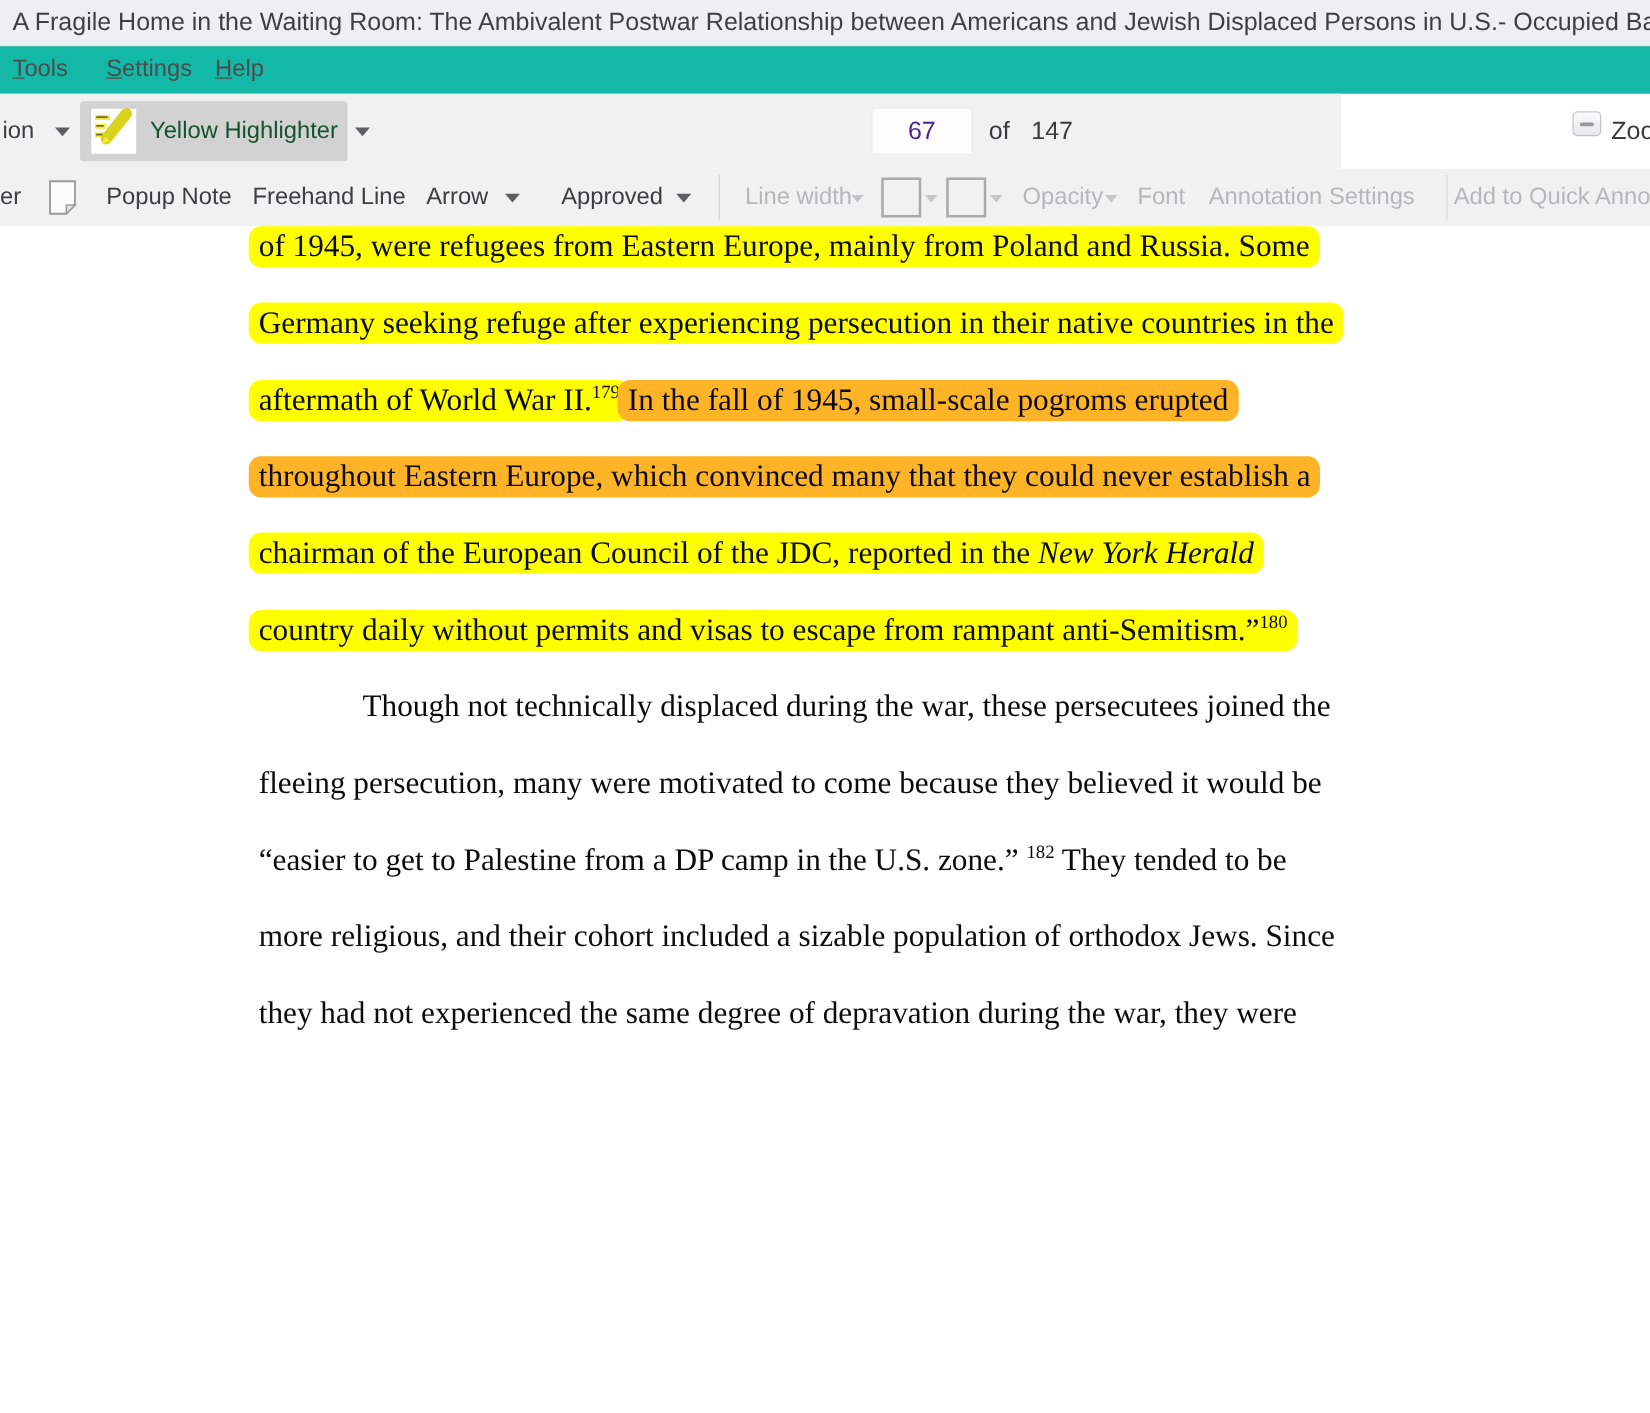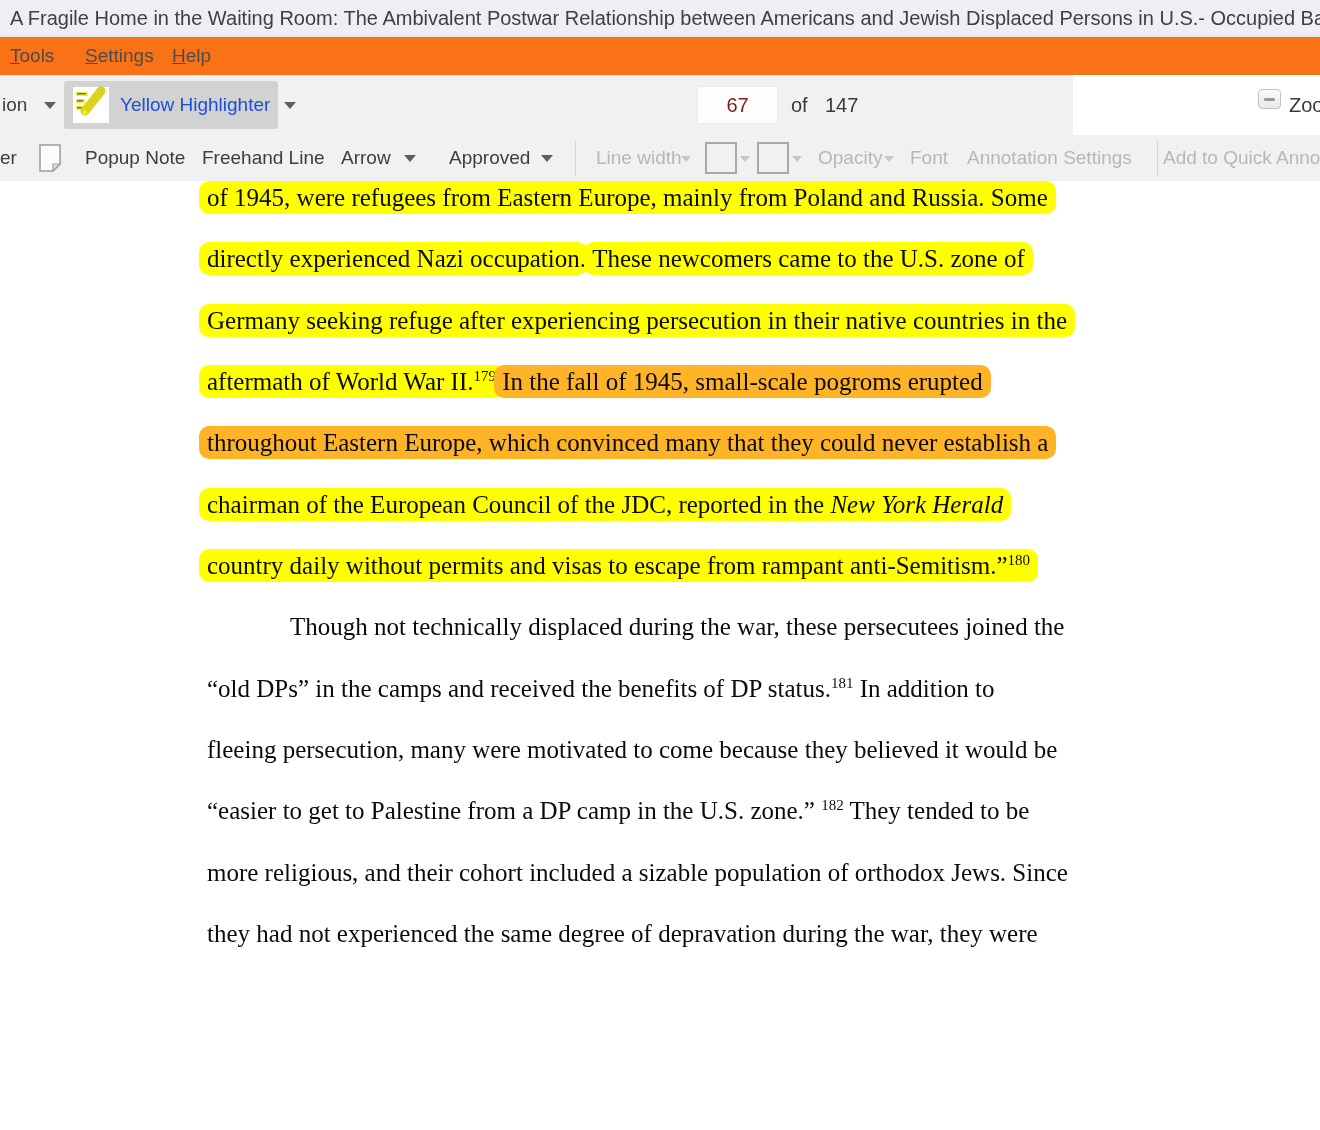--- a/index.html
+++ b/index.html
@@ -7,45 +7,45 @@
   .window { position:relative; width:1320px; height:1130px; overflow:hidden;
             font-family:"Liberation Sans", sans-serif; background:#fff; }
 
   
   .titlebar { position:absolute; left:0; top:0; width:1320px; height:37px;
               background:#edeff2; border-bottom:1px solid #e3e4e7; }
   .titlebar .title { position:absolute; left:10px; top:0; line-height:37px;
               font-size:20px; color:#3e3f42; white-space:nowrap; }
 
   
-  .menubar { position:absolute; left:0; top:37px; width:1320px; height:38px; background:#f97316; }
+  .menubar { position:absolute; left:0; top:37px; width:1320px; height:38px; background:#14b8a6; }
   .menu-item { position:absolute; top:0; display:inline-block; line-height:38px;
                font-size:19px; color:#4c4c4f; cursor:default; white-space:nowrap; }
   .menu-item::first-letter { text-decoration:underline; }
 
   
   .toolbar1 { position:absolute; left:0; top:75px; width:1073px; height:60px; background:#f1f1f2; }
   .toolbar2 { position:absolute; left:0; top:135px; width:1320px; height:46px; background:#f1f1f2; }
   .tb-label { position:absolute; font-size:19px; color:#3d3d40; white-space:nowrap; }
   .tb-label.dim { color:#b7b7ba; }
   .caret { position:absolute; width:0; height:0;
            border-left:6px solid transparent; border-right:6px solid transparent;
            border-top:7px solid #5e5e62; }
   .caret.small { border-left-width:5px; border-right-width:5px; border-top-width:6px; }
   .caret.dim { border-top-color:#c6c6c9; }
 
   .active-tool-btn { position:absolute; left:64px; top:6px; width:214px; height:48px;
                      background:#d2d2d3; border-radius:3px; }
   .active-tool-btn .icon-wrap { position:absolute; left:8px; top:5px; width:38px; height:38px; }
   .active-tool-btn .lbl { position:absolute; left:56px; top:0; line-height:48px;
-                          font-size:19px; color:#1d4ed8; white-space:nowrap; }
+                          font-size:19px; color:#14532d; white-space:nowrap; }
 
   .page-input { position:absolute; left:697px; top:11px; width:81px; height:38px;
                 background:#fdfdfd; border:1px solid #ececee; border-radius:2px;
-                text-align:center; font-size:20px; color:#7f1d1d;
+                text-align:center; font-size:20px; color:#4c1d95;
                 font-family:"Liberation Sans", sans-serif; outline:none; }
   .of-lbl  { position:absolute; left:791px; top:0; line-height:60px; font-size:20px; color:#3a3a3c; }
   .tot-lbl { position:absolute; left:825px; top:0; line-height:60px; font-size:20px; color:#3a3a3c; }
 
   .zoomout-btn { position:absolute; left:1258px; top:14px; width:23px; height:20px;
                  border:1px solid #c3c3c7; border-radius:4px;
                  background:linear-gradient(#fbfbfc,#e8e8eb); }
   .zoomout-btn .minus { position:absolute; left:5px; top:8px; width:11px; height:3px;
                  background:#98989e; border-radius:1px; }
   .zoom-lbl { position:absolute; left:1289px; top:0; line-height:60px; font-size:20px; color:#3a3a3c; white-space:nowrap; }
@@ -151,27 +151,25 @@
     <span class="tb-label t2-center dim" style="left:910px;">Font</span>
     <span class="tb-label t2-center dim" style="left:967px;">Annotation Settings</span>
 
     <div class="sep" style="left:1157px;"></div>
 
     <span class="tb-label t2-center dim" style="left:1163px;">Add to Quick Annotations</span>
   </div>
 
   <div class="doc">
       <div class="line"><span class="hl yellow">of 1945, were refugees from Eastern Europe, mainly from Poland and Russia. Some</span></div>
-      <div class="line"><span class="hl yellow">directly experienced Nazi occupation</span><span>. </span><span class="hl yellow">These newcomers came to the U.S. zone of</span></div>
       <div class="line"><span class="hl yellow">Germany seeking refuge after experiencing persecution in their native countries in the</span></div>
       <div class="line"><span class="hl yellow">aftermath of World War II.<sup>179</sup></span><span> </span><span class="hl orange">In the fall of 1945, small-scale pogroms erupted</span></div>
       <div class="line"><span class="hl orange">throughout Eastern Europe, which convinced many that they could never establish a</span></div>
       <div class="line"><span class="hl yellow">chairman of the European Council of the JDC, reported in the <i>New York Herald</i></span></div>
       <div class="line"><span class="hl yellow">country daily without permits and visas to escape from rampant anti-Semitism.”<sup>180</sup></span></div>
       <div class="line indent"><span>Though not technically displaced during the war, these persecutees joined the</span></div>
-      <div class="line"><span>“old DPs” in the camps and received the benefits of DP status.<sup>181</sup> In addition to</span></div>
       <div class="line"><span>fleeing persecution, many were motivated to come because they believed it would be</span></div>
       <div class="line"><span>“easier to get to Palestine from a DP camp in the U.S. zone.” <sup>182</sup> They tended to be</span></div>
       <div class="line"><span>more religious, and their cohort included a sizable population of orthodox Jews. Since</span></div>
       <div class="line"><span>they had not experienced the same degree of depravation during the war, they were</span></div>
     </div>
 
 </div>
 
 </body></html>

